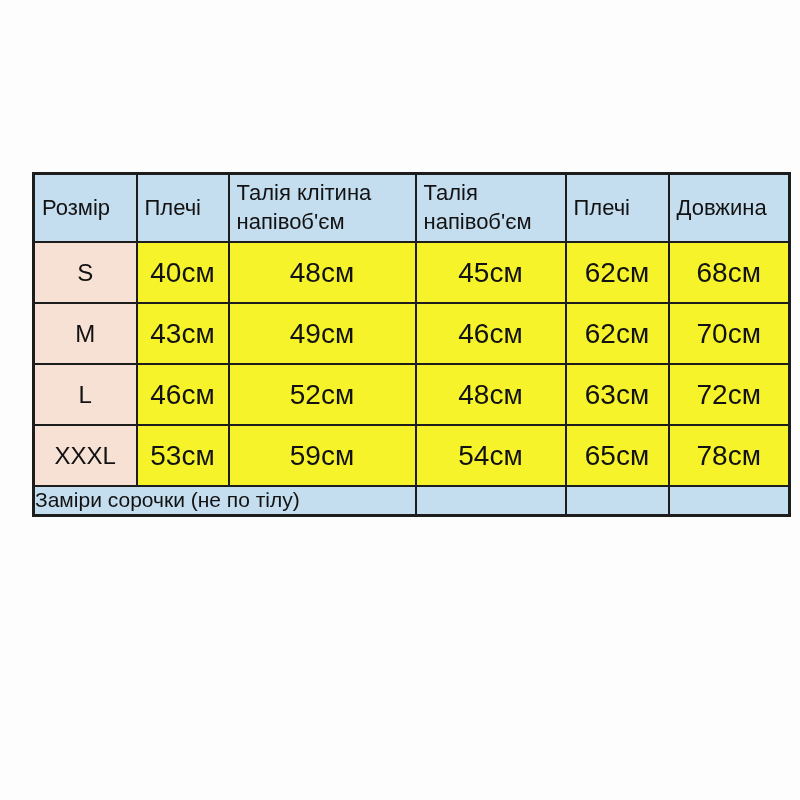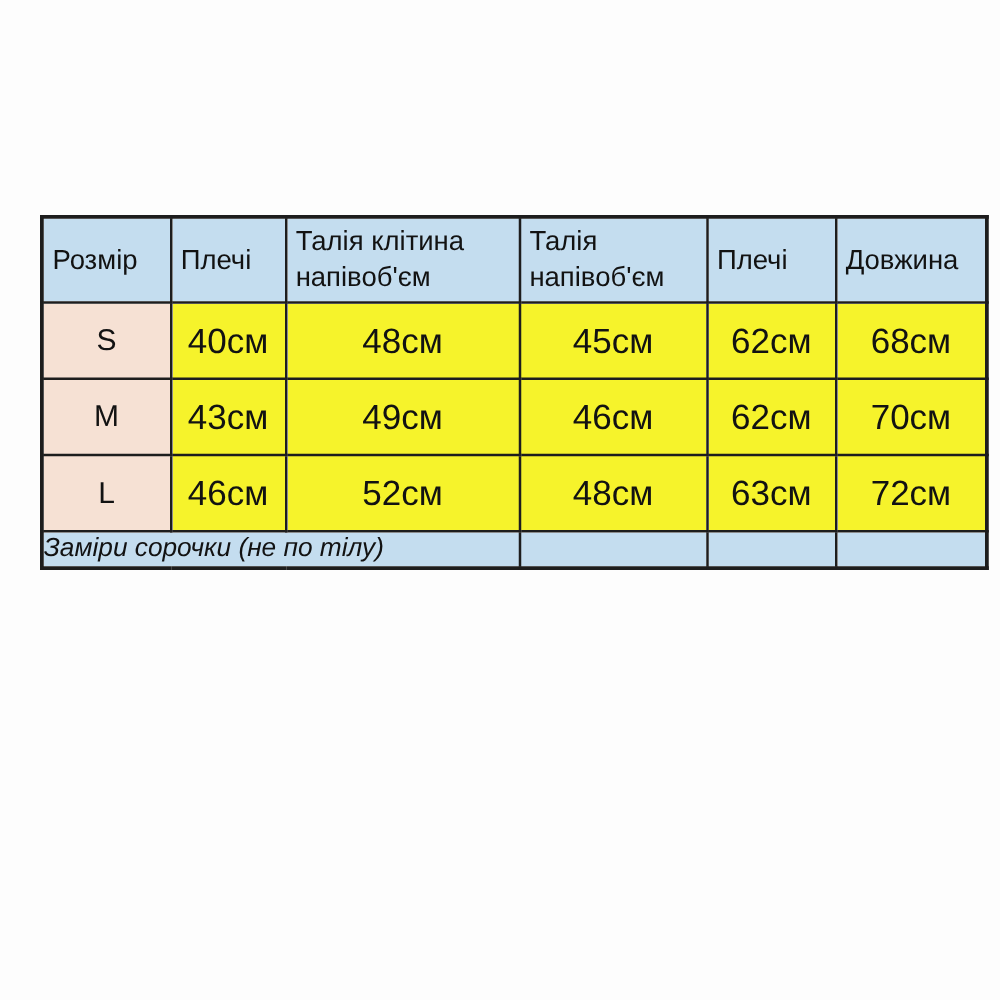--- a/index.html
+++ b/index.html
@@ -49,21 +49,21 @@
     text-align: center;
     vertical-align: middle;
     font-size: 24px;
   }
   td.value-cell {
     background: var(--yellow, #f6f32b);
     text-align: center;
     vertical-align: middle;
     font-size: 28px;
   }
-  tr.footer-row { height: 29px; font-style: italic; }
+  tr.footer-row { height: 29px; }
   tr.footer-row td {
     background: var(--blue, #c4ddef);
     vertical-align: middle;
   }
   td.footer-note {
     font-size: 21px;
     text-align: left;
     padding-left: 6px;
   }
 </style>
@@ -108,20 +108,28 @@
         <td class="value-cell">70см</td>
       </tr>
       <tr class="data-row">
         <td class="size-cell">L</td>
         <td class="value-cell">46см</td>
         <td class="value-cell">52см</td>
         <td class="value-cell">48см</td>
         <td class="value-cell">63см</td>
         <td class="value-cell">72см</td>
       </tr>
+      <tr class="data-row">
+        <td class="size-cell">XXXL</td>
+        <td class="value-cell">53см</td>
+        <td class="value-cell">59см</td>
+        <td class="value-cell">54см</td>
+        <td class="value-cell">65см</td>
+        <td class="value-cell">78см</td>
+      </tr>
       <tr class="footer-row">
         <td class="footer-note" colspan="3">Заміри сорочки (не по тілу)</td>
         <td></td>
         <td></td>
         <td></td>
       </tr>
     </tbody>
   </table>
 </div>
 

